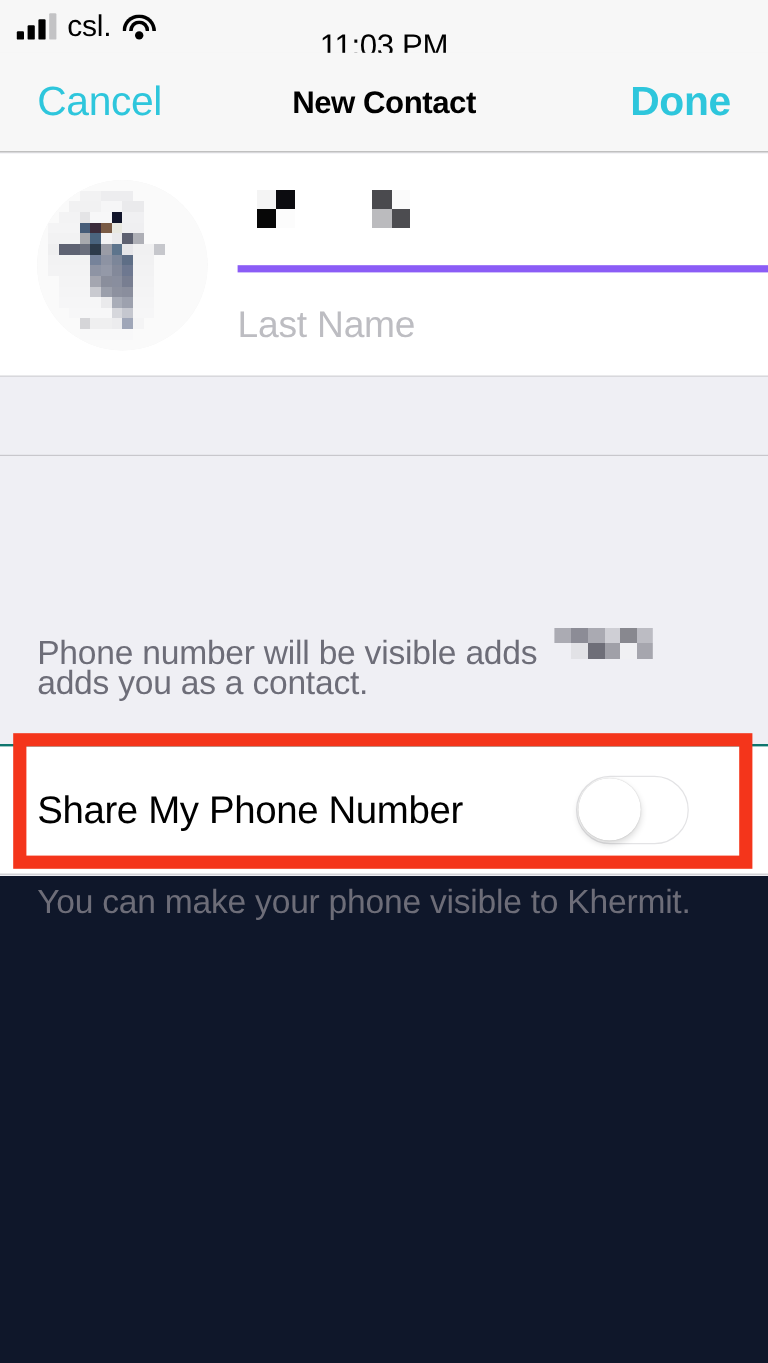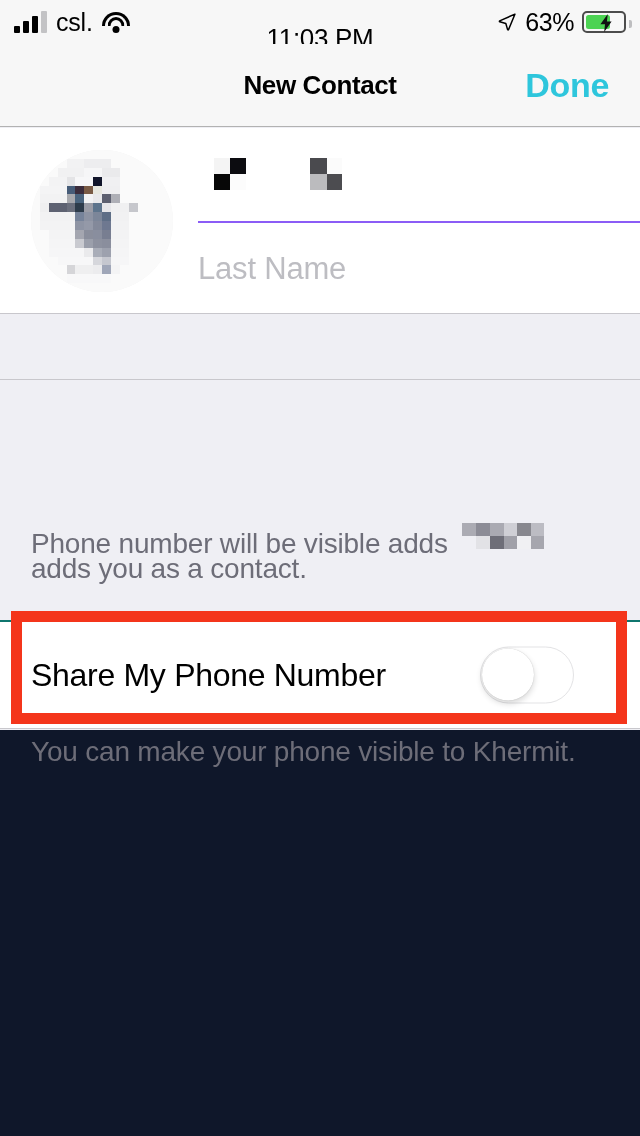--- a/index.html
+++ b/index.html
@@ -66,21 +66,21 @@
   }
   .avatar{
     position:absolute; left:31px; top:22px; width:142px; height:142px;
     border-radius:50%; overflow:hidden; background:#F3F3F3;
   }
   .avatar svg{ display:block; width:142px; height:142px; }
 
   .name-fields{ position:absolute; left:198px; top:0; width:442px; height:186px; }
   .field{ position:absolute; left:0; width:442px; height:93px; display:flex; align-items:center; }
   .field-first{ top:0; }
-  .field-last{ top:93px; border-top:2px solid #8b5cf6; }
+  .field-last{ top:93px; border-top:6px solid #8b5cf6; }
   .placeholder{ font-size:31px; color:#BDBDC2; letter-spacing:-0.2px; }
 
   .redact{ display:flex; }
 
   
   .gap-section{
     position:absolute; top:314px; left:0; width:640px; height:66px;
     background:#EFEFF4; border-bottom:1px solid #C8C7CC;
   }
 
@@ -151,36 +151,24 @@
         <span class="w1"></span>
           <span class="w2"></span>
           <span class="dot"></span>
       </span>
     </div>
 
     <div class="sb-center">
       <span class="sb-time">11:03 PM</span>
     </div>
 
-    <div class="sb-right">
-      <svg class="loc-arrow" viewBox="0 0 24 24">
-        <path d="M21.5 2.6 L3.2 10.6 a0.6 0.6 0 0 0 0.1 1.1 l7.3 2.1 l2.1 7.3 a0.6 0.6 0 0 0 1.1 0.1 Z" fill="none" stroke="#000" stroke-width="1.8" stroke-linejoin="round"></path>
-      </svg>
-      <span class="sb-pct">63%</span>
-      <span class="battery">
-        <span class="fill"></span>
-        <span class="cap"></span>
-        <svg class="bolt" viewBox="0 0 16 18">
-          <path d="M9.8 0 L2.4 10.2 H7.0 L6.2 18 L13.6 7.4 H8.9 Z" fill="#111"></path>
-        </svg>
-      </span>
-    </div>
   </div>
 
   <div class="nav-bar">
+    <span class="nav-cancel">Cancel</span>
     <span class="nav-title">New Contact</span>
     <span class="nav-done">Done</span>
   </div>
 
   <div class="name-card">
 
     <div class="avatar">
       <svg viewBox="0 0 16 16" shape-rendering="crispEdges">
         <rect x="0" y="0" width="16" height="16" fill="#FAFAFA"></rect>
         <rect x="4" y="1" width="2" height="1" fill="#F2F2F3"></rect>

